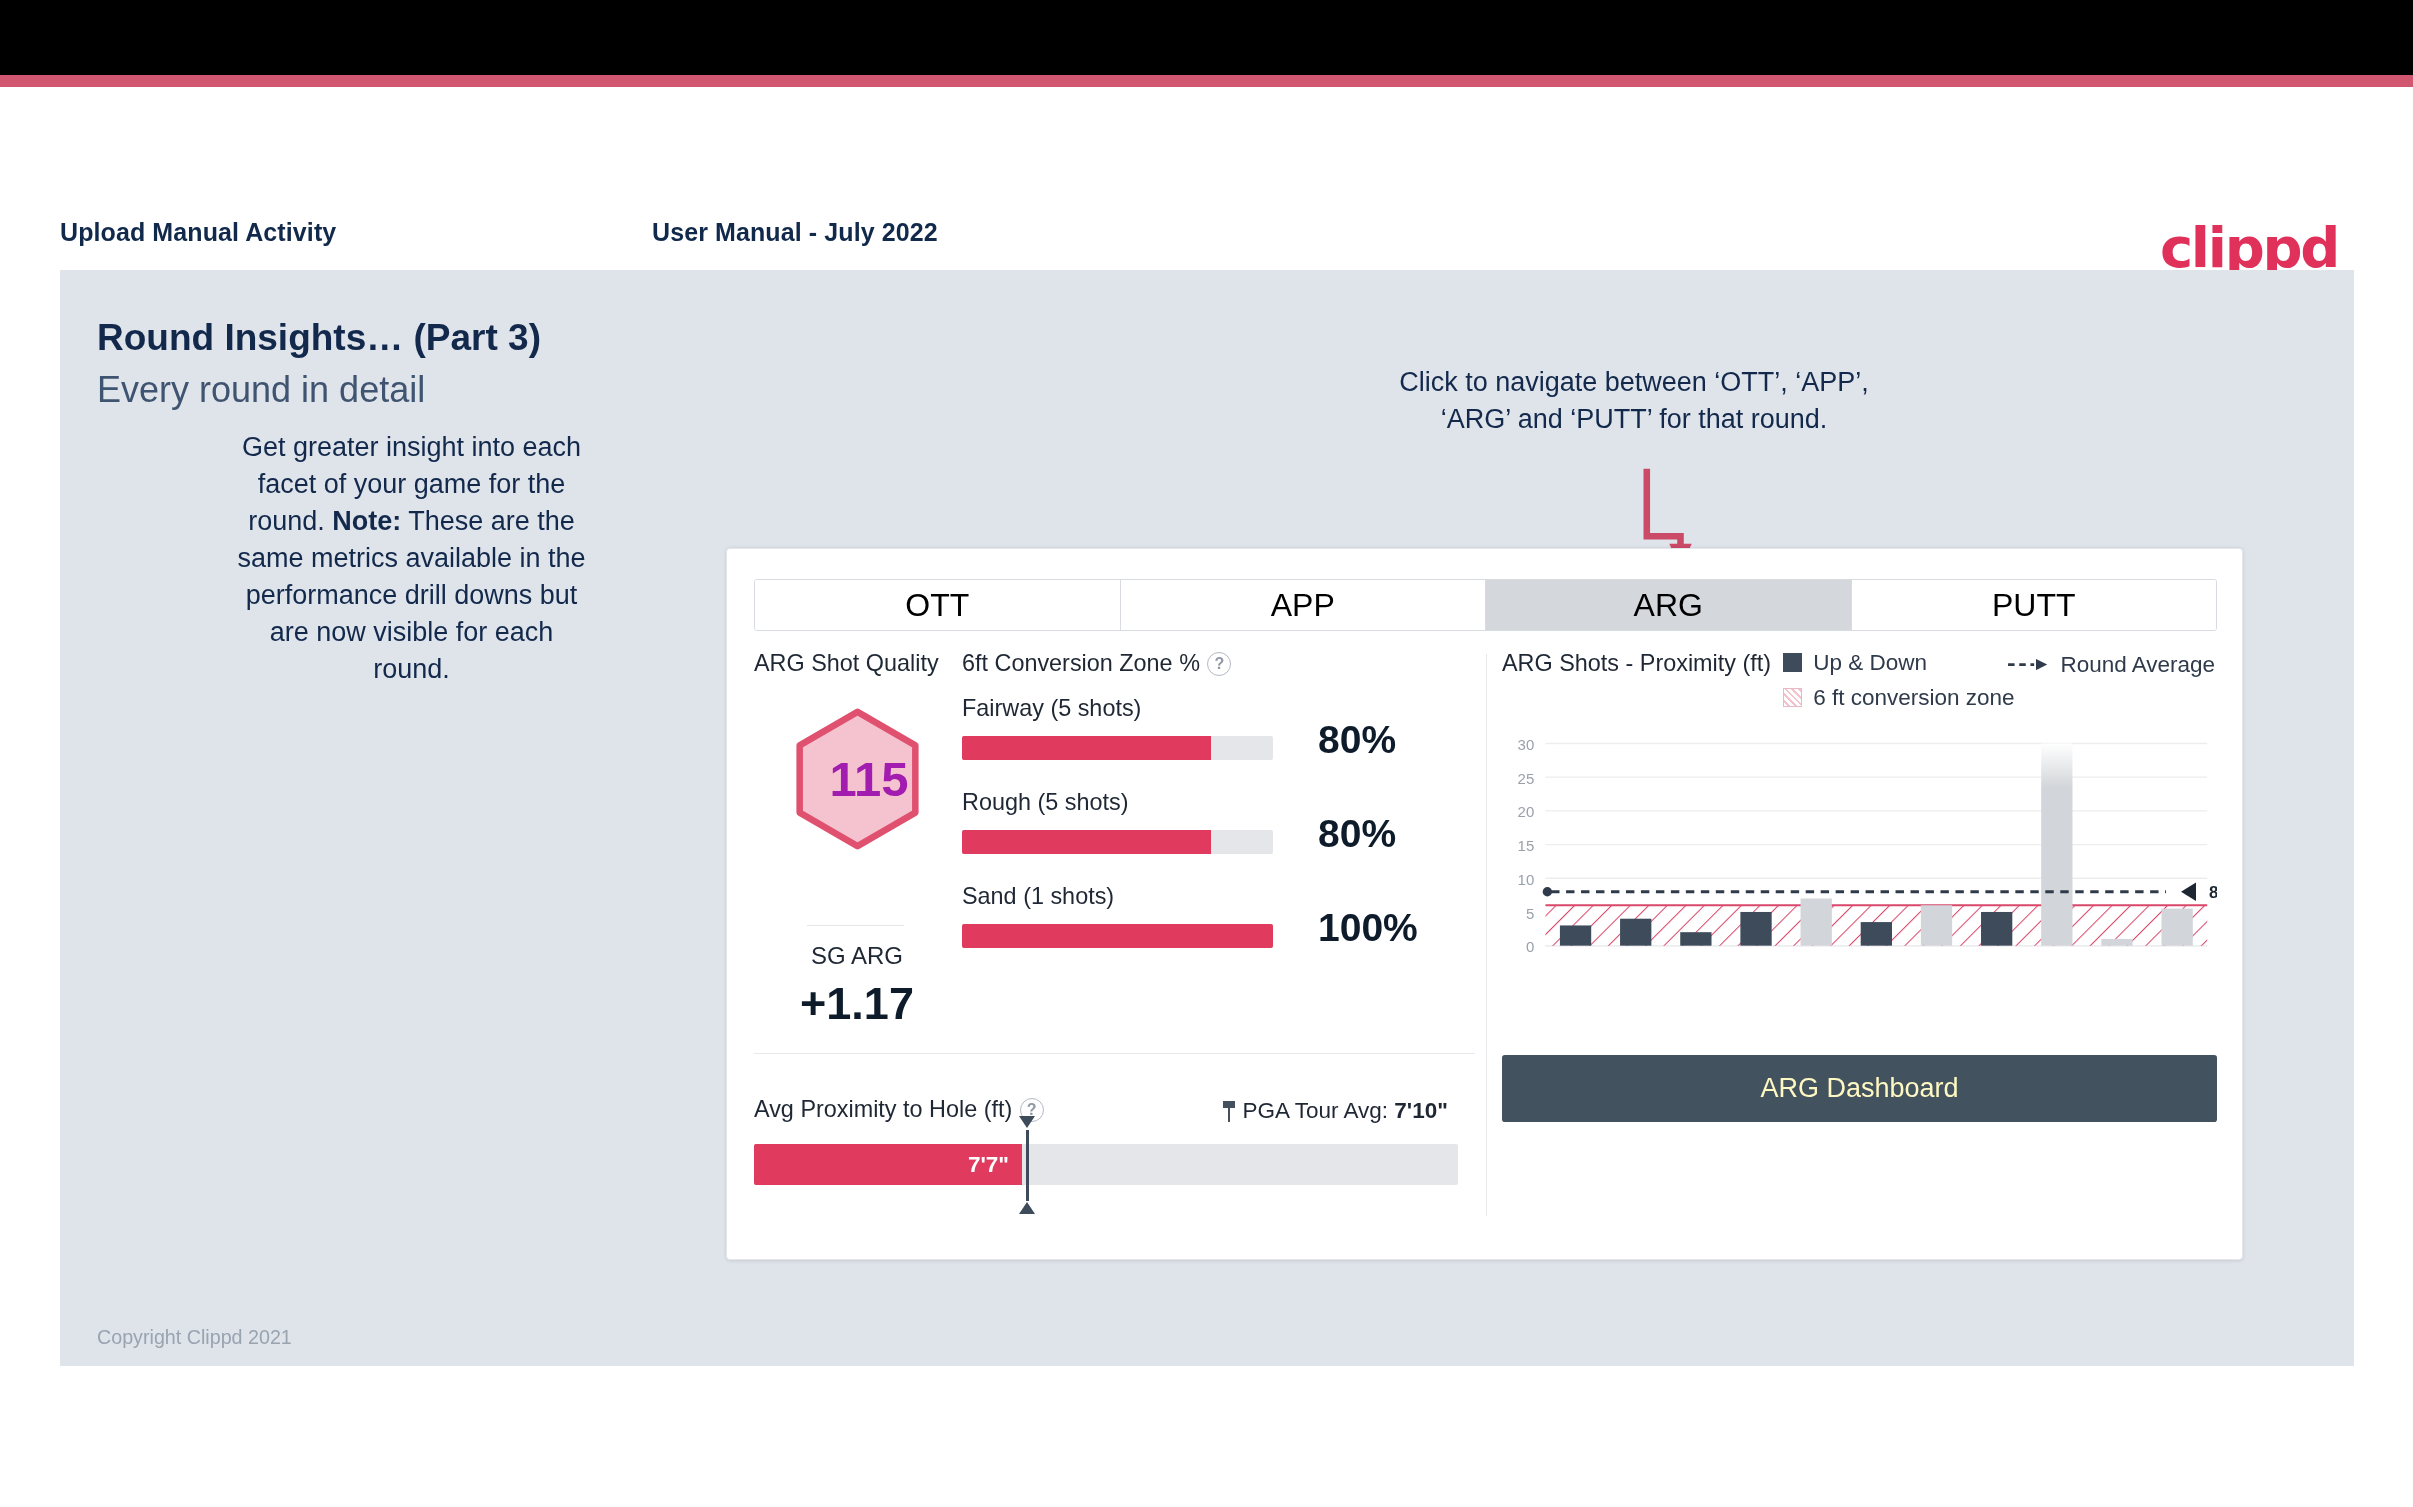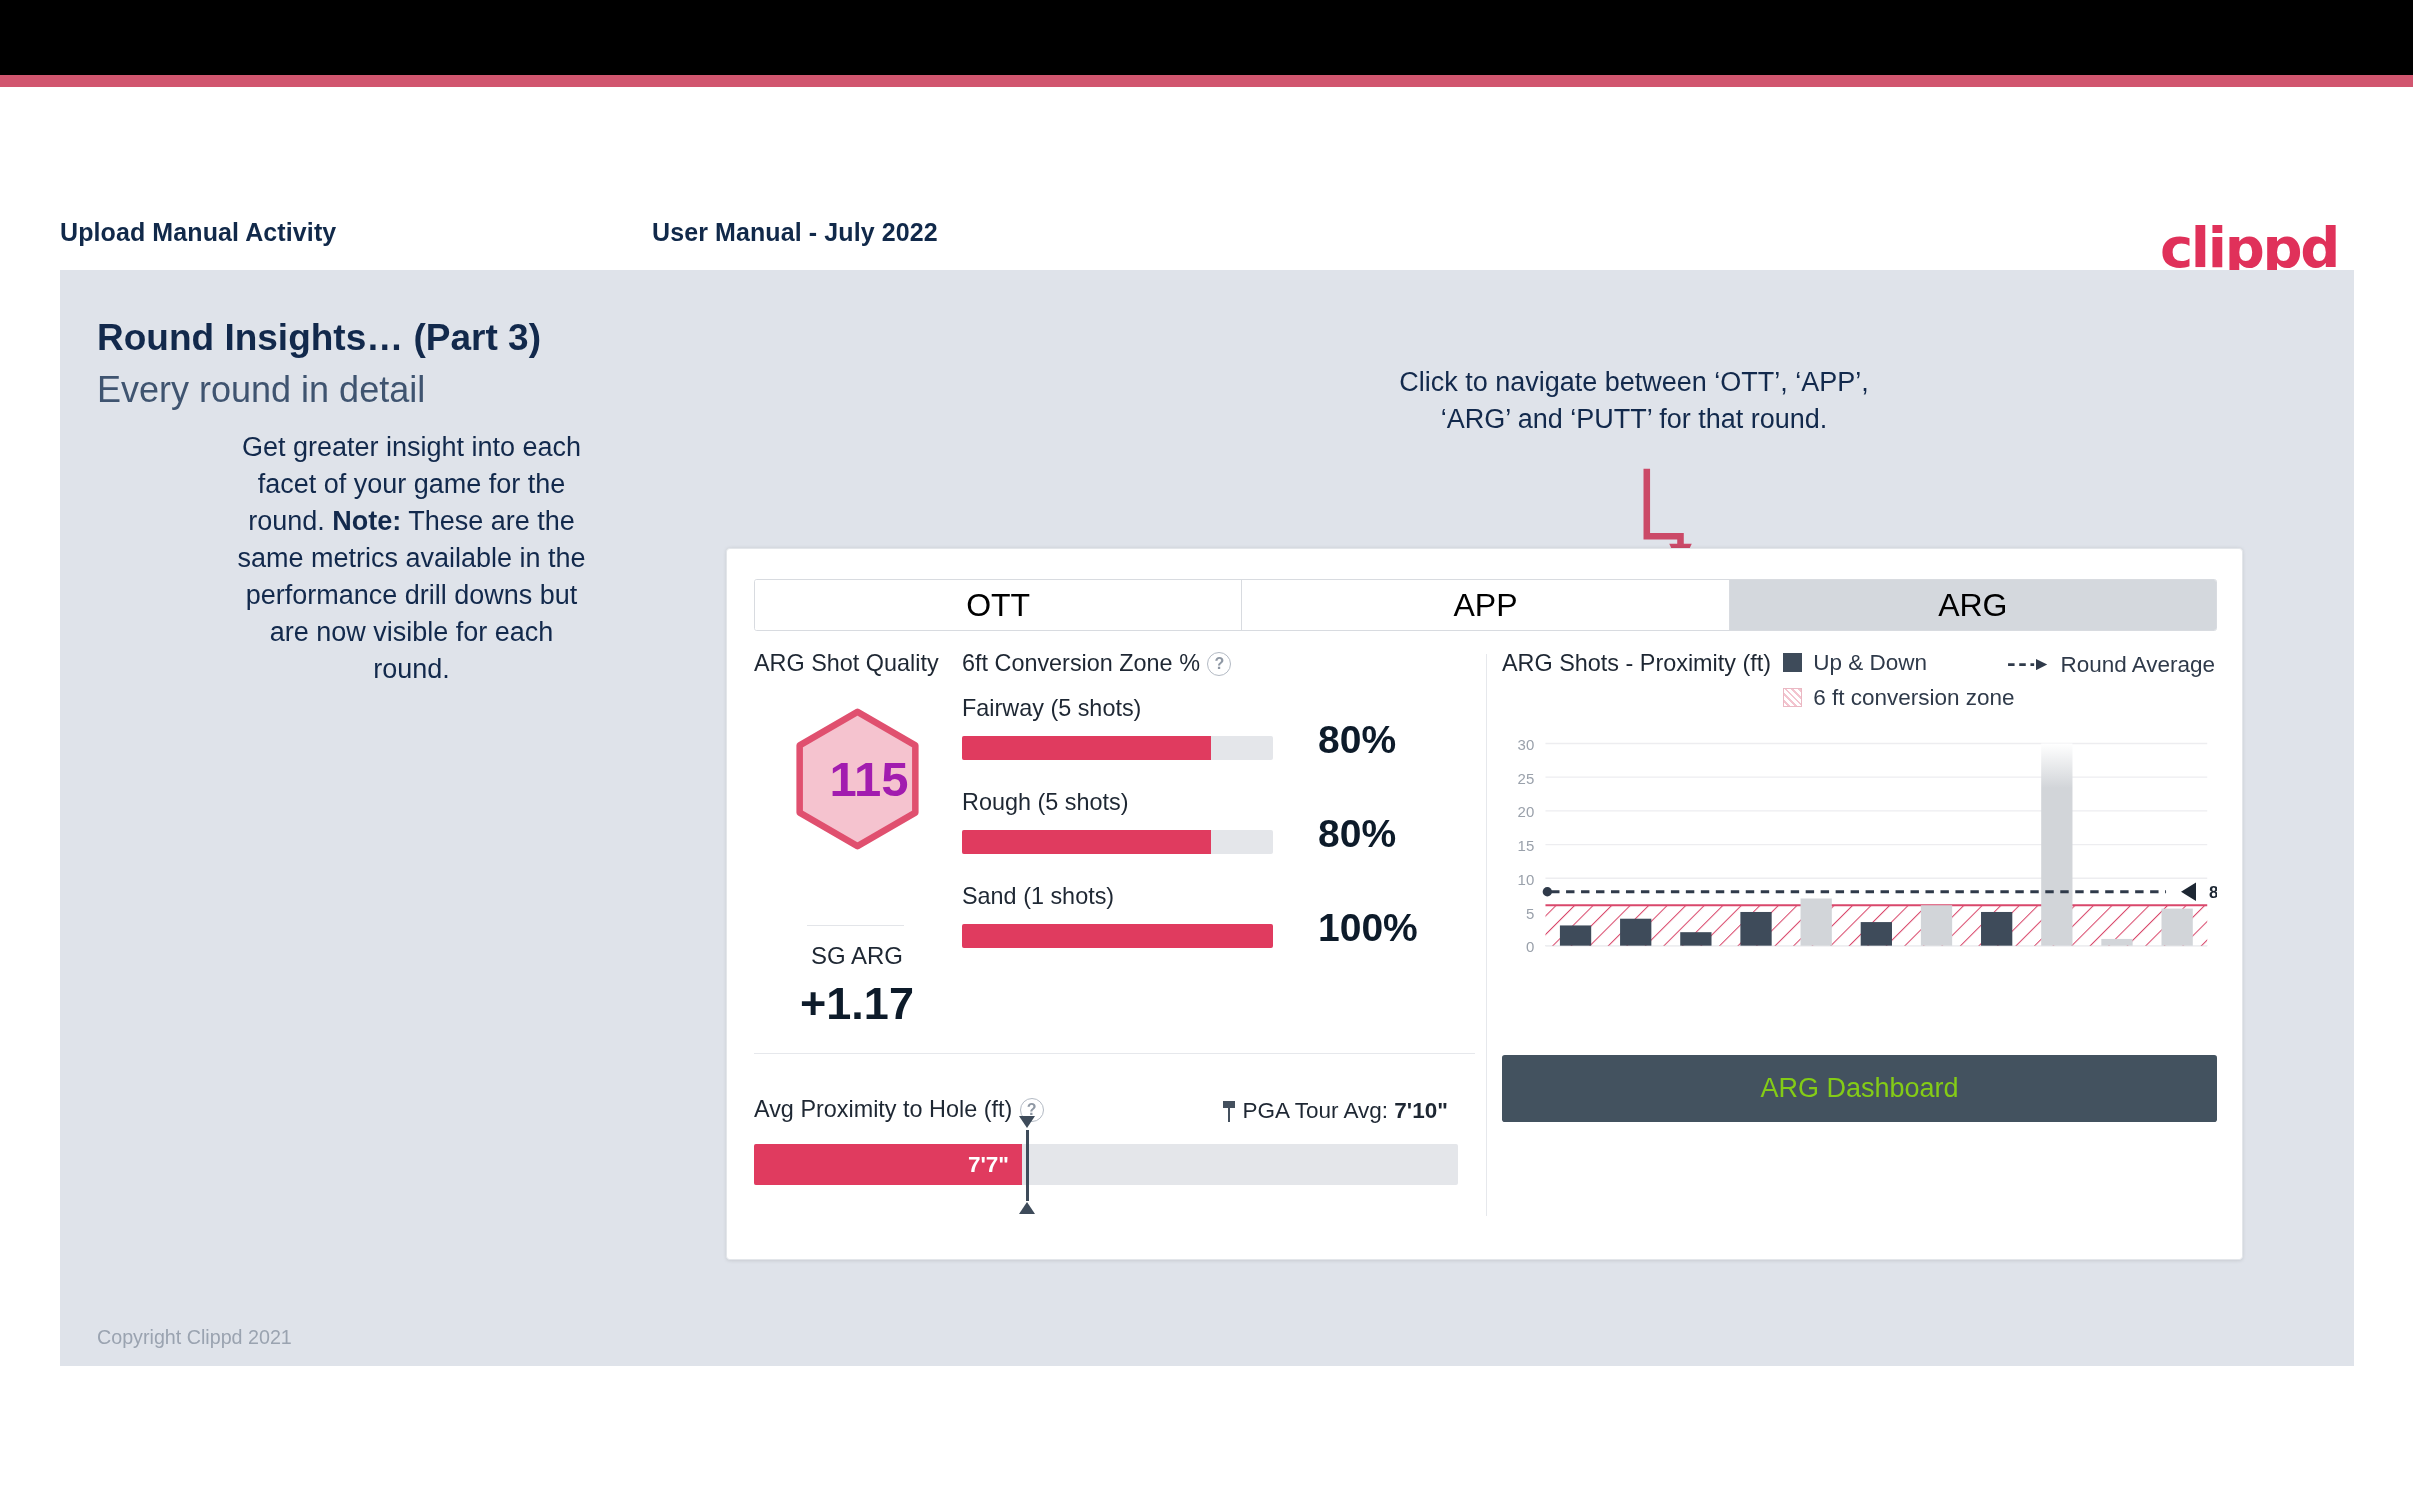--- a/index.html
+++ b/index.html
@@ -111,21 +111,21 @@
   .sw-dark { display:inline-block; width:19px; height:19px; background:#3e4b5a; vertical-align:-1.9px; margin-right:11.2px;}
   .sw-hatch { display:inline-block; width:19px; height:19px; vertical-align:-1.9px; margin-right:11.2px;
               border:0.9px solid #eab8c3;
               background:repeating-linear-gradient(45deg,#fff 0 2.8px,#f3c4cf 2.8px 4.7px); }
   .sw-dash { display:inline-block; width:43px; height:9.4px; vertical-align:1.9px; margin-right:9.4px; position:relative;}
 
   .chart { position:absolute; left:0; top:86px; width:715px; height:234px; }
   .chart svg { display:block; }
 
   .dash-btn { position:absolute; left:0; top:405px; width:715px; height:67px;
-              background:#43525f; color:#84cc16; border:none; border-radius:2.8px;
+              background:#43525f; color:#fef9c3; border:none; border-radius:2.8px;
               font-size:27px; font-family:"Liberation Sans", sans-serif; cursor:pointer; }
 </style>
 </head>
 <body>
 
 <div class="page">
 
   <div class="top-black"></div>
   <div class="top-red"></div>
 
@@ -158,20 +158,21 @@
 
     <div class="footer">Copyright Clippd 2021</div>
   </div>
 
   <div class="card">
 
     <div class="tabs">
       <div class="tab">OTT</div>
       <div class="tab">APP</div>
       <div class="tab active">ARG</div>
+      <div class="tab">PUTT</div>
     </div>
 
     <div class="v-divider"></div>
 
     <div class="pane-left">
 
       <div class="lbl-sq">ARG Shot Quality</div>
       <div class="lbl-cz">
         <span>6ft Conversion Zone %</span><span class="help">?</span>
       </div>

